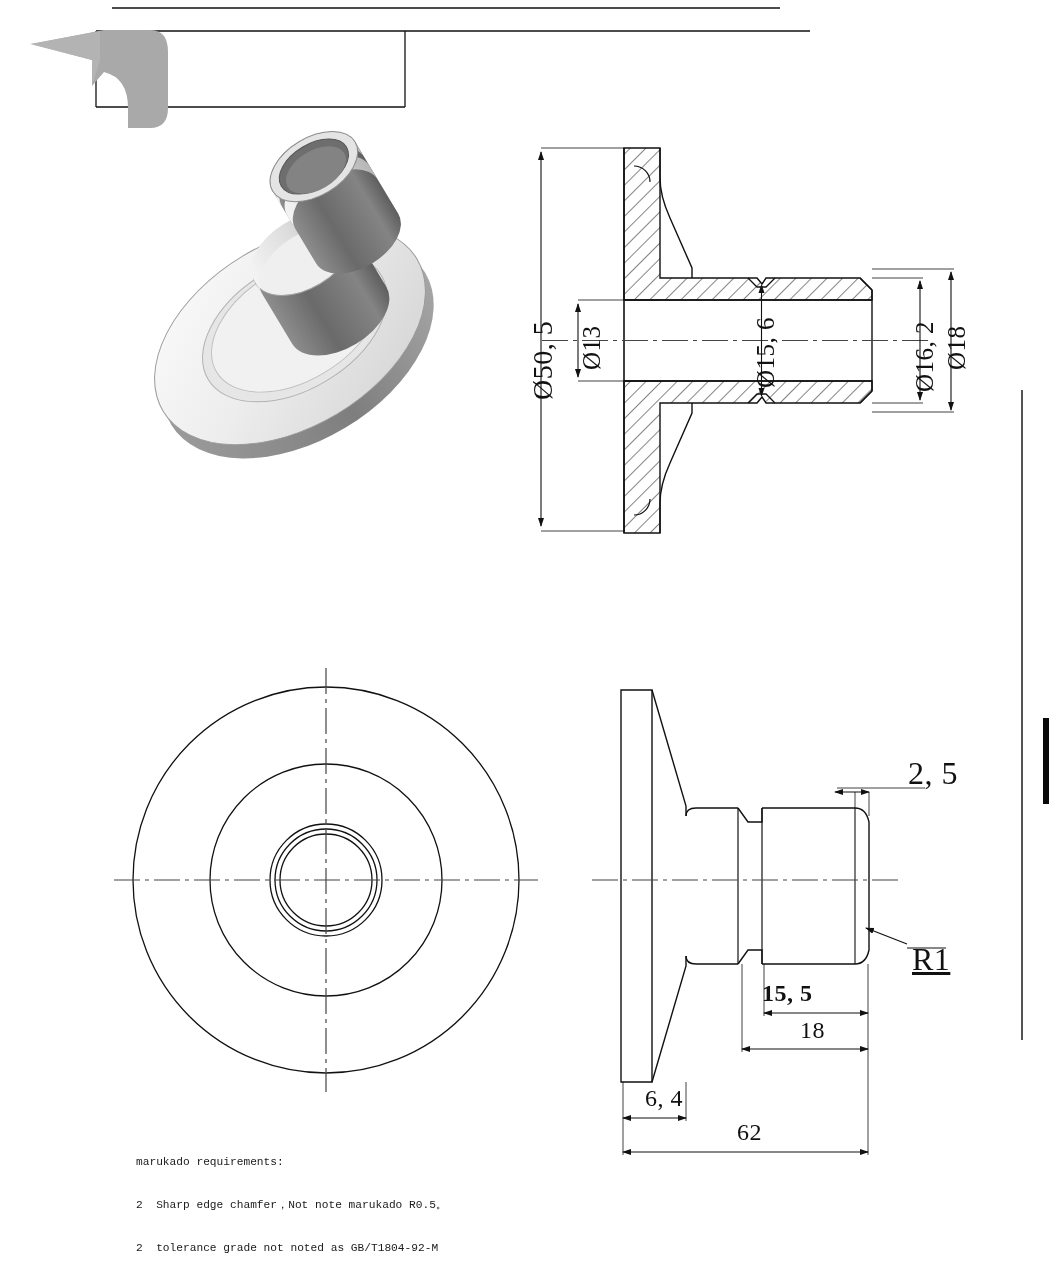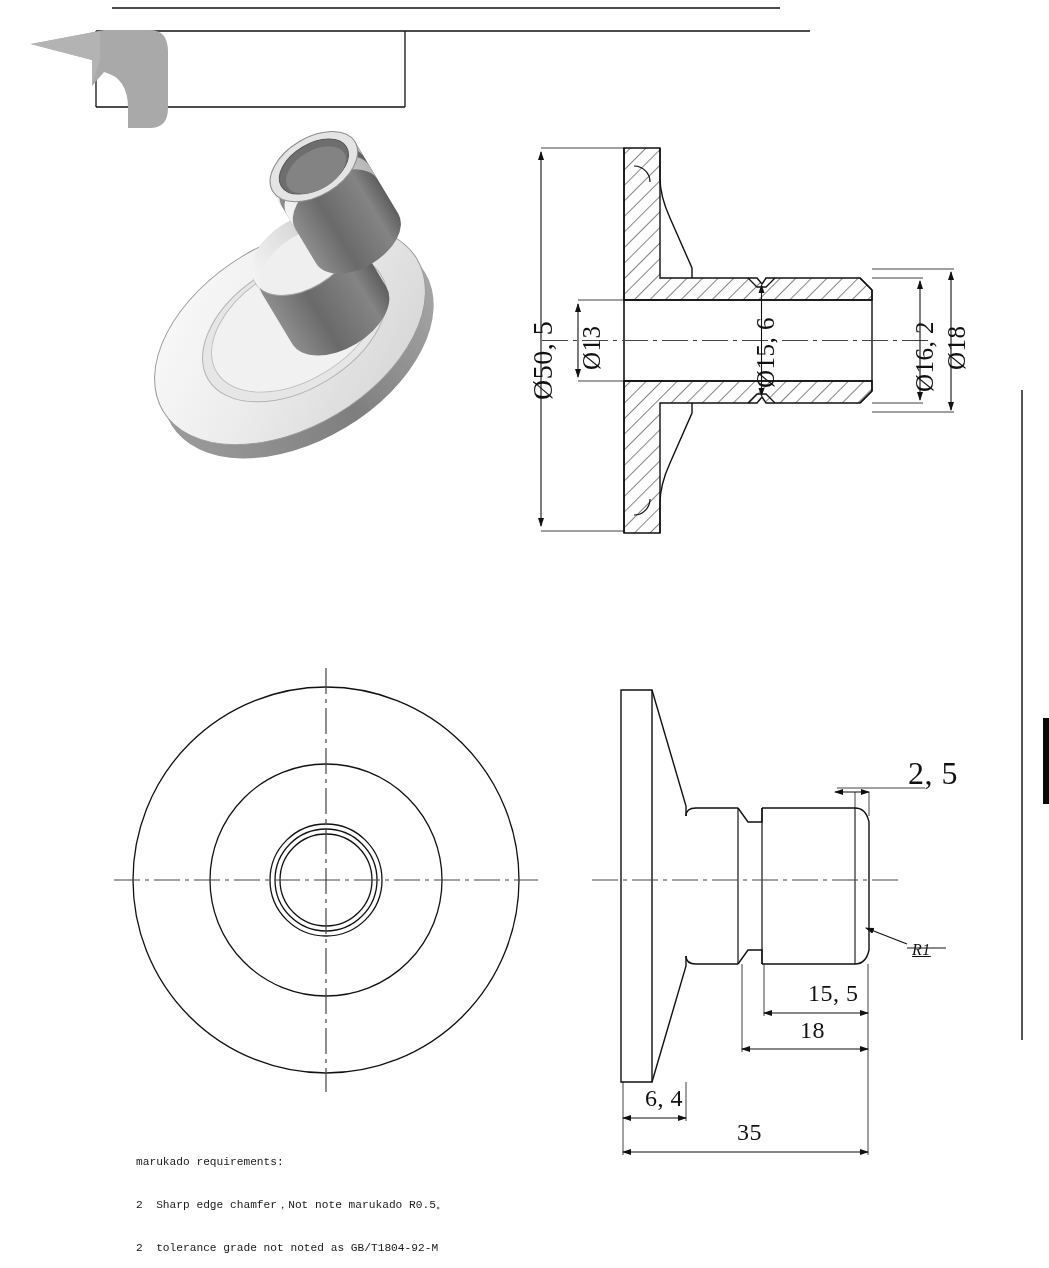--- a/index.html
+++ b/index.html
@@ -275,29 +275,29 @@
   <div class="dimtext vtext" style="left:578px; top:370px; font-size:25px;">Ø13</div>
 
   <div class="dimtext vtext" style="left:752px; top:388px; font-size:25px;">Ø15, 6</div>
 
   <div class="dimtext vtext" style="left:911px; top:392px; font-size:25px;">Ø16, 2</div>
 
   <div class="dimtext vtext" style="left:943px; top:370px; font-size:25px;">Ø18</div>
 
   <div class="dimtext" style="left:908px; top:755px; font-size:32px;">2, 5</div>
 
-  <div class="dimtext" style="left:912px; top:941px; font-size:16px; text-decoration:underline;font-style:italic;">R1</div>
-
-  <div class="dimtext" style="left:808px; top:980px; font-size:24px;">15, 5</div>
+  <div class="dimtext" style="left:912px; top:941px; font-size:32px; text-decoration:underline;">R1</div>
+
+  <div class="dimtext" style="left:762px; top:980px; font-size:24px;font-weight:bold;">15, 5</div>
 
   <div class="dimtext" style="left:800px; top:1017px; font-size:24px;">18</div>
 
   <div class="dimtext" style="left:620px; top:1085px; font-size:24px;margin-left:25px;">6, 4</div>
 
-  <div class="dimtext" style="left:737px; top:1119px; font-size:24px;">35</div>
+  <div class="dimtext" style="left:737px; top:1119px; font-size:24px;">62</div>
 
   <div class="notes-block">
     <div>marukado requirements:</div>
     <div>2  Sharp edge chamfer，Not note marukado R0.5。</div>
     <div>2  tolerance grade not noted as GB/T1804-92-M</div>
     
   </div>
 
   <div class="scrollbar-track"></div>
   <div class="scrollbar-thumb"></div>

